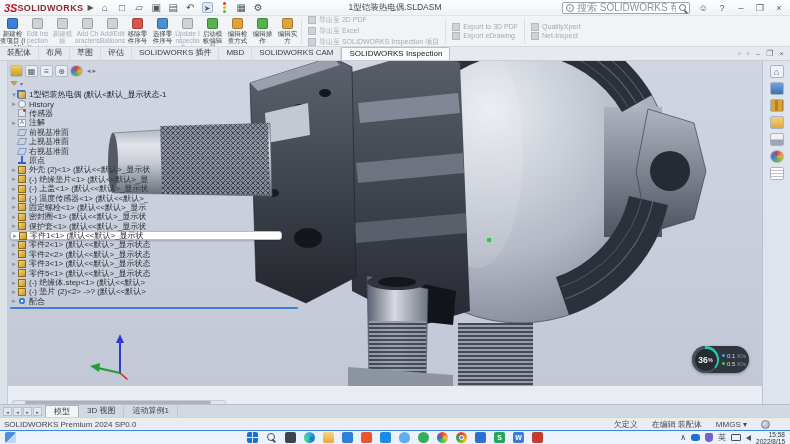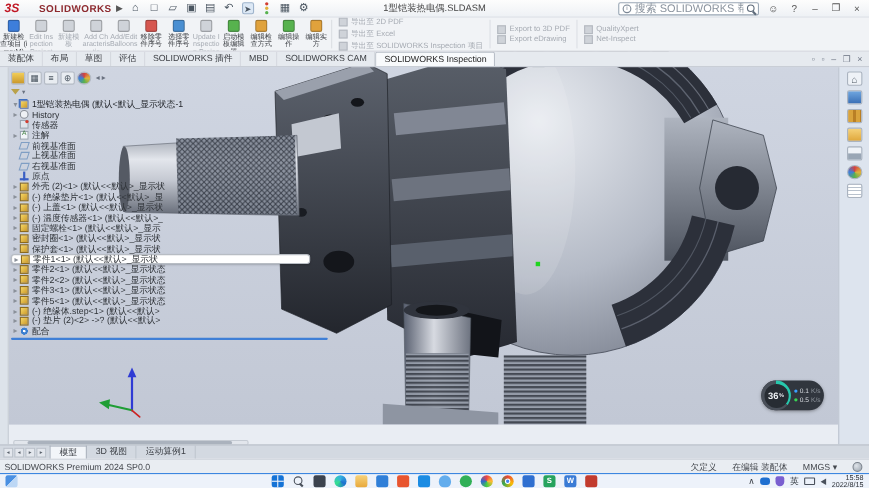--- a/index.html
+++ b/index.html
@@ -1,20 +1,20 @@
 <!DOCTYPE html>
 <html style="--brand-red: #c01522; --accent-blue: #2a7de1; --selection-blue: #3f7fd6; --viewport-top: #d0d6e2; --viewport-bottom: #c2c8d5; --overlay-teal: #27c8ad; --taskbar-line: #3c86e0; --enabled-text: #3c3f44; --disabled-text: #a6abb3;"><head>
 <meta charset="utf-8">
 <style>
   *{margin:0;padding:0;box-sizing:border-box}
   html,body{width:790px;height:444px;overflow:hidden}
   body{position:relative;font-family:"Liberation Sans","DejaVu Sans",sans-serif;font-size:9px;color:#333;background:#e9edf3}
   
   .titlebar{position:absolute;top:0;left:0;right:0;height:16px;background:linear-gradient(#fdfdfd,#eef1f5);border-bottom:1px solid #dfe3e8;display:flex;align-items:center;z-index:30}
-  .brand{display:flex;align-items:flex-start;margin-left:4px;gap:18px}
+  .brand{display:flex;align-items:flex-start;margin-left:4px;gap:0}
   .brand .swoosh{color:var(--brand-red);font-weight:bold;font-style:italic;font-size:11px;line-height:10px}
   .brand .bname{color:#8d2a2f;font-weight:bold;font-size:9px;letter-spacing:.4px}
   .flyout{color:#555;font-size:8px;margin:0 6px 0 4px}
   .qat{display:flex;align-items:center;gap:6px}
   .qicn{width:11px;height:11px;font-size:10px;line-height:11px;color:#4a5560;text-align:center}
   .qicn[data-icon="select-arrow-icon"]{border:1px solid #9fb4cc;background:#dce8f5;border-radius:2px;font-size:8px}
   .qicn[data-icon="traffic-light-icon"]{display:flex;flex-direction:column;align-items:center;justify-content:center;gap:1px}
   .qicn[data-icon="traffic-light-icon"] i{width:3px;height:3px;border-radius:50%;display:block}
   .title-center{position:absolute;left:50%;transform:translateX(-50%);font-size:8.5px;color:#444;white-space:nowrap}
   .tb-right{margin-left:auto;display:flex;align-items:center;gap:7px;margin-right:5px}
@@ -111,21 +111,21 @@
   .netrow .dot{width:3px;height:3px;border-radius:50%}
   
   .doctabs{position:absolute;left:0;right:0;top:404px;height:13px;background:#d3d9e1;border-top:1px solid #b9c0c9;display:flex;align-items:center;font-size:8px;z-index:27}
   .navbtns{display:flex;align-items:center;gap:1px;padding:0 3px}
   .navbtns span{width:9px;height:9px;background:#e3e7ed;border:1px solid #b9c0c9;font-size:5px;line-height:8px;text-align:center;color:#5a626c}
   .dtab{padding:0 8px;line-height:12px;color:#3a3e44;border-right:1px solid #bfc6cf;white-space:nowrap}
   .dtab.active{background:#f2f5f9;border:1px solid #aab2bd;border-bottom:none}
   
   .statusbar{position:absolute;left:0;right:0;top:417px;height:13px;background:#e9edf2;border-top:1px solid #cfd4db;display:flex;align-items:center;font-size:8px;color:#44484e;z-index:27}
   .statusbar .sleft{margin-left:4px}
-  .statusbar .sright{margin-left:auto;display:flex;align-items:center;gap:14px;margin-right:6px}
+  .statusbar .sright{margin-left:auto;display:flex;align-items:center;gap:14px;margin-right:20px}
   .sglobe{width:9px;height:9px;border-radius:50%;border:1px solid #7a828c;background:radial-gradient(circle at 35% 35%,#dfe4ea,#9aa3ad)}
   
   .taskbar{position:absolute;left:0;right:0;top:430px;height:14px;background:#edf2fa;border-top:1.5px solid var(--taskbar-line);display:flex;align-items:center;z-index:30}
   .widgets{width:11px;height:11px;margin-left:5px;border-radius:2px;background:linear-gradient(135deg,#4a90e2 50%,#bcd7f5 50%)}
   .centerapps{position:absolute;left:50%;transform:translateX(-50%);display:flex;align-items:center;gap:8px}
   .tapp{width:11px;height:11px;border-radius:2px;position:relative;font-size:7px;font-weight:bold;color:#fff;text-align:center;line-height:11px}
   .tapp.active::after{content:"";position:absolute;left:2px;right:2px;bottom:-2.5px;height:1.5px;background:#8a93a0;border-radius:1px}
   .tapp[data-icon="start"]{background:conic-gradient(#1573d6 0 100%)}
   .tapp[data-icon="start"]::before{content:"";position:absolute;left:5px;top:0;width:1px;height:11px;background:#edf2fa}
   .tapp[data-icon="start"] b{position:absolute;left:0;top:5px;width:11px;height:1px;background:#edf2fa}

